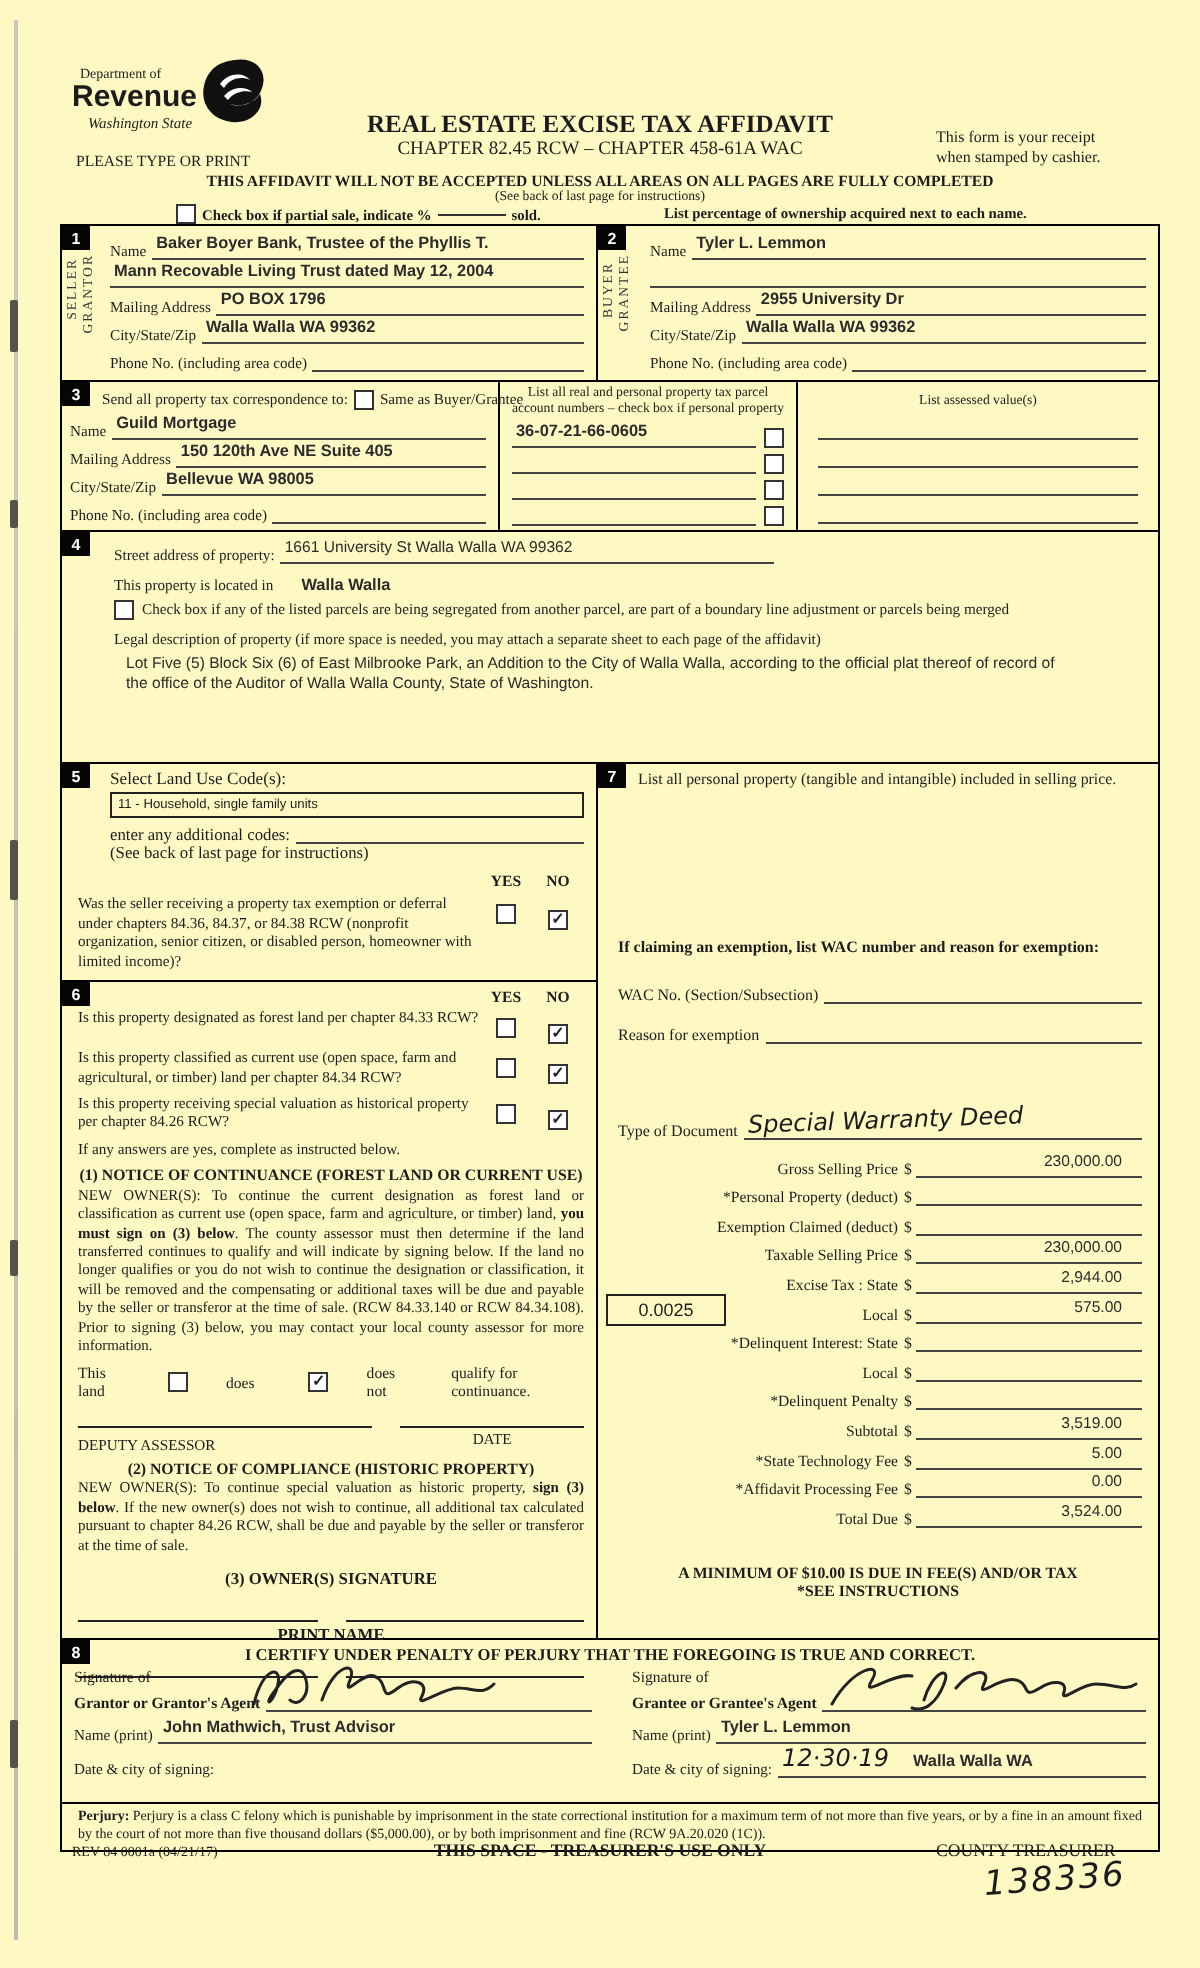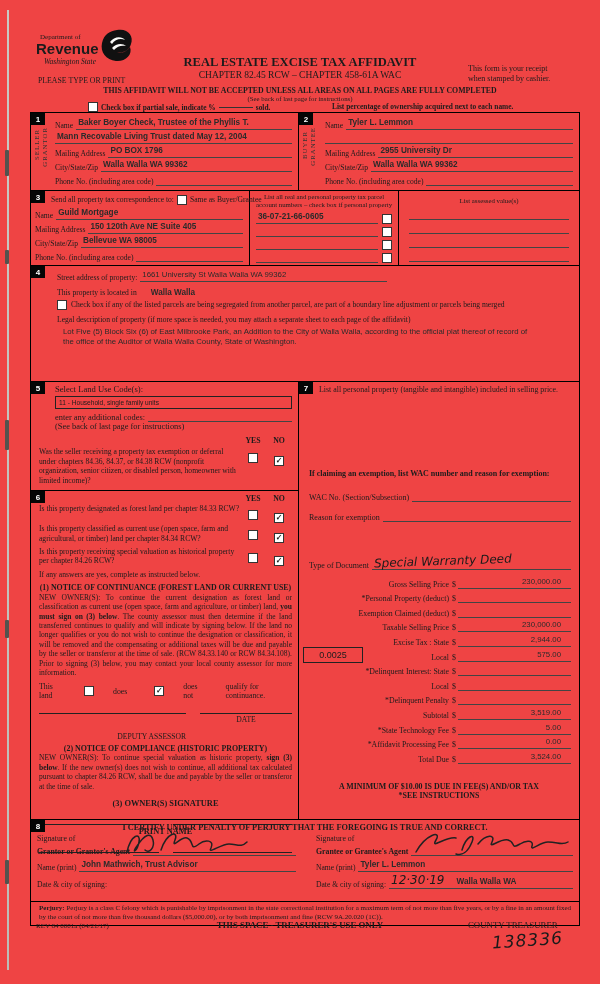--- a/index.html
+++ b/index.html
@@ -1,16 +1,16 @@
 <!DOCTYPE html>
 <html><head>
 <meta charset="utf-8">
 <style>
   html,body{margin:0;padding:0;background:#e8e8e4;}
-  .page{position:relative;width:600px;height:984px;background:#ef4444;font-family:"Liberation Serif",serif;color:#1c1c1c;overflow:hidden;}
+  .page{position:relative;width:600px;height:984px;background:#fef9c3;font-family:"Liberation Serif",serif;color:#1c1c1c;overflow:hidden;}
   .abs{position:absolute;}
   .b{font-weight:bold;}
   .i{font-style:italic;}
   .ctr{text-align:center;}
   
   .scan-strip{position:absolute;left:7px;top:10px;width:2px;height:960px;background:linear-gradient(#c9c9c3,#bdbdb7);}
   .scan-mark{position:absolute;left:5px;width:4px;background:#55524e;border-radius:1px;}
   
   .badge{position:absolute;width:14px;height:12px;background:#050505;color:#fff;font:bold 8px "Liberation Sans",sans-serif;display:flex;align-items:center;justify-content:center;}
   
@@ -80,21 +80,21 @@
   <div class="form">
 
     <div class="row" style="height:77px;">
       <div class="cell vdiv" style="width:267px;">
         <div class="badge" style="left:0;top:0;">1</div>
         <div class="rot" style="left:2px;top:16px;">SELLER</div>
         <div class="rot" style="left:10px;top:14px;">GRANTOR</div>
         <div style="margin-left:24px;padding-top:3px;">
           <div class="fline">
               <span class="lbl">Name</span>
-              <span class="uv"><span class="val">Baker Boyer Check, Trustee of the Phyllis T.</span></span>
+              <span class="uv"><span class="val">Baker Boyer Bank, Trustee of the Phyllis T.</span></span>
             </div>
           <div class="fline">
               <span class="uv" style="margin-left:0;"><span class="val">Mann Recovable Living Trust dated May 12, 2004</span></span>
             </div>
           <div class="fline">
               <span class="lbl">Mailing Address</span>
               <span class="uv"><span class="val">PO BOX 1796</span></span>
             </div>
           <div class="fline">
               <span class="lbl">City/State/Zip</span>
@@ -270,21 +270,21 @@
             <div class="para" style="margin-top:1px;"><span>NEW OWNER(S): To continue the current designation as forest land or classification as current use (open space, farm and agriculture, or timber) land, </span><span class="b">you must sign on (3) below</span><span>. The county assessor must then determine if the land transferred continues to qualify and will indicate by signing below. If the land no longer qualifies or you do not wish to continue the designation or classification, it will be removed and the compensating or additional taxes will be due and payable by the seller or transferor at the time of sale. (RCW 84.33.140 or RCW 84.34.108). Prior to signing (3) below, you may contact your local county assessor for more information.</span></div>
             <div style="display:flex;align-items:center;gap:19px;font-size:7.8px;margin-top:5px;">
               <span>This land</span>
               <span class="cb"></span>
               <span>does</span>
               <span class="cb" style="margin-left:8px;">✓</span>
               <span>does not</span>
               <span>qualify for continuance.</span>
             </div>
             <div style="display:flex;gap:14px;margin-top:13px;">
-              <div style="flex:1.6;border-top:1.2px solid #222;text-align:right;font-size:7.6px;padding-top:18px;"><span>DEPUTY ASSESSOR</span></div>
+              <div style="flex:1.6;border-top:1.2px solid #222;text-align:left;font-size:7.6px;padding-top:4px;"><span>DEPUTY ASSESSOR</span></div>
               <div style="flex:1;border-top:1.2px solid #222;text-align:center;font-size:7.6px;padding-top:1px;"><span>DATE</span></div>
             </div>
             <div class="b ctr" style="font-size:7.9px;margin-top:3px;">(2) NOTICE OF COMPLIANCE (HISTORIC PROPERTY)</div>
             <div class="para"><span>NEW OWNER(S): To continue special valuation as historic property, </span><span class="b">sign (3) below</span><span>. If the new owner(s) does not wish to continue, all additional tax calculated pursuant to chapter 84.26 RCW, shall be due and payable by the seller or transferor at the time of sale.</span></div>
             <div class="b ctr" style="font-size:8.4px;margin-top:8px;">(3)  OWNER(S) SIGNATURE</div>
             <div style="display:flex;gap:14px;margin-top:16px;">
               <div style="flex:1;border-top:1.2px solid #222;"></div>
               <div style="flex:1;border-top:1.2px solid #222;"></div>
             </div>
             <div class="b ctr" style="font-size:8.4px;margin-top:2px;">PRINT NAME</div>

